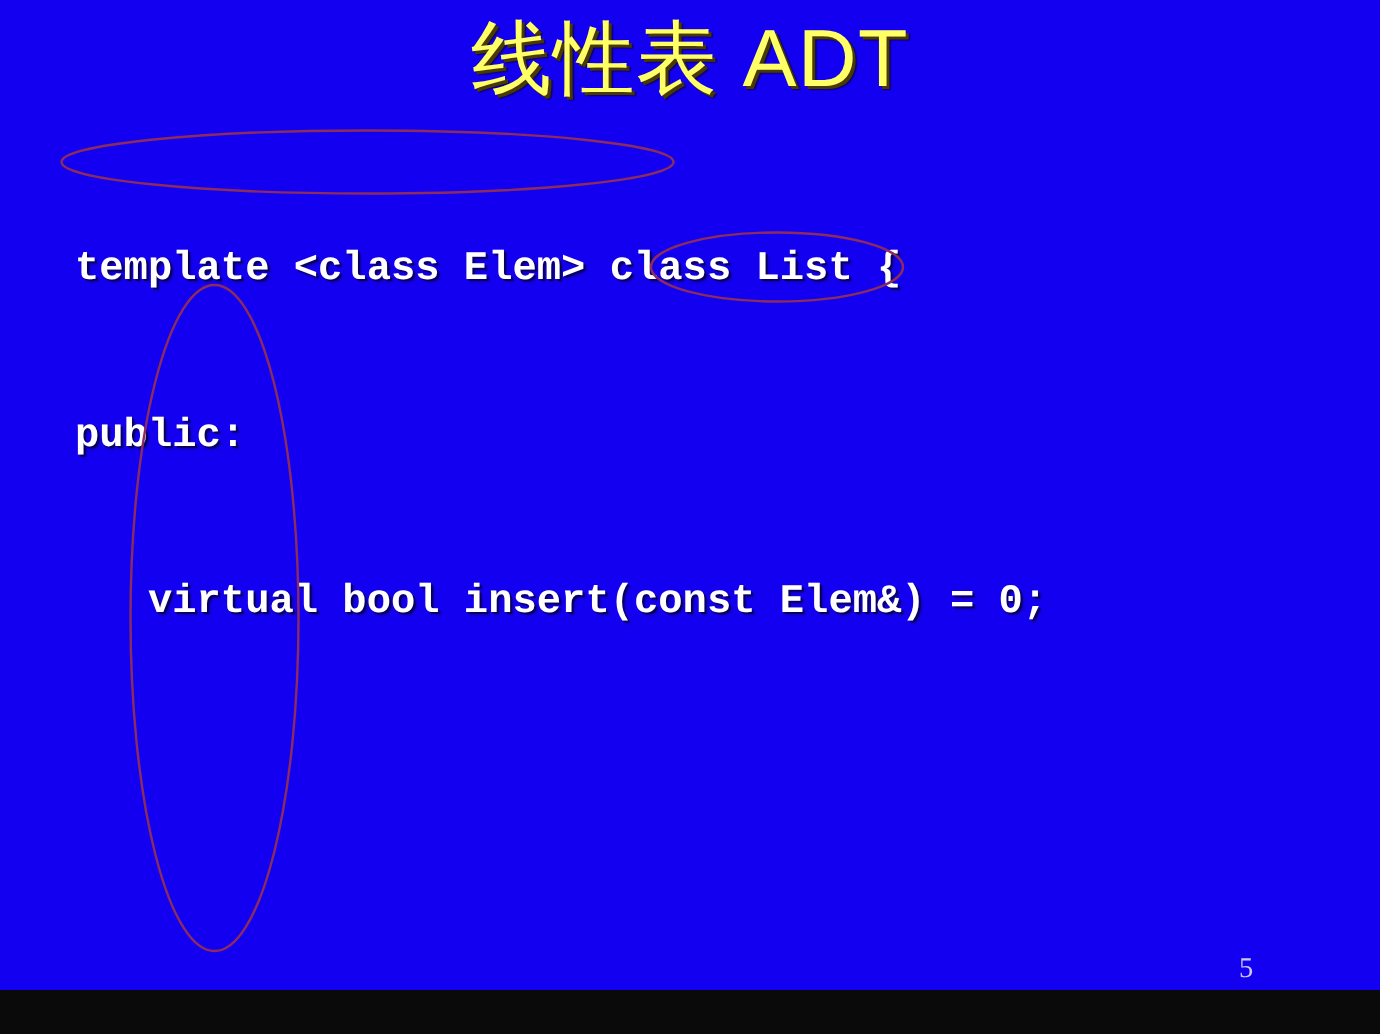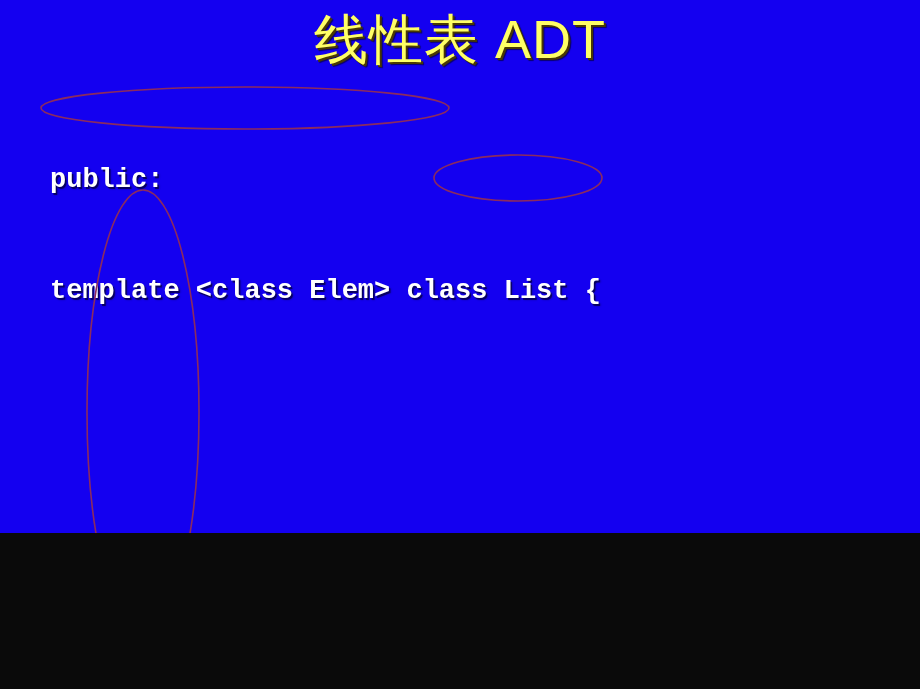--- a/index.html
+++ b/index.html
@@ -3,21 +3,21 @@
 <meta charset="utf-8">
 <style>
   html, body {
     margin: 0;
     padding: 0;
     background: #0a0a0a;
   }
   #slide {
     position: relative;
     width: 920px;
-    height: 533px;
+    height: 660px;
     background: #1400f0;
     overflow: hidden;
     font-family: "Liberation Sans", sans-serif;
   }
   #slide-title {
     position: absolute;
     left: 0;
     top: 8px;
     width: 920px;
     text-align: center;
@@ -71,22 +71,23 @@
   }
 </style>
 </head>
 <body>
 
 <div id="slide" style="background: rgb(20, 0, 240);">
 
   <div id="slide-title" style="color: rgb(255, 255, 102);">线性表 ADT</div>
 
   <div id="code-block" style="color: rgb(255, 255, 255);">
+    <div class="code-line">template &lt;class Elem&gt; class List {</div>
     <div class="code-line">public:</div>
-    <div class="code-line">template &lt;class Elem&gt; class List {</div>
+    <div class="code-line">   virtual bool insert(const Elem&amp;) = 0;</div>
     
     
     
     
     
     
     
     
     
     

